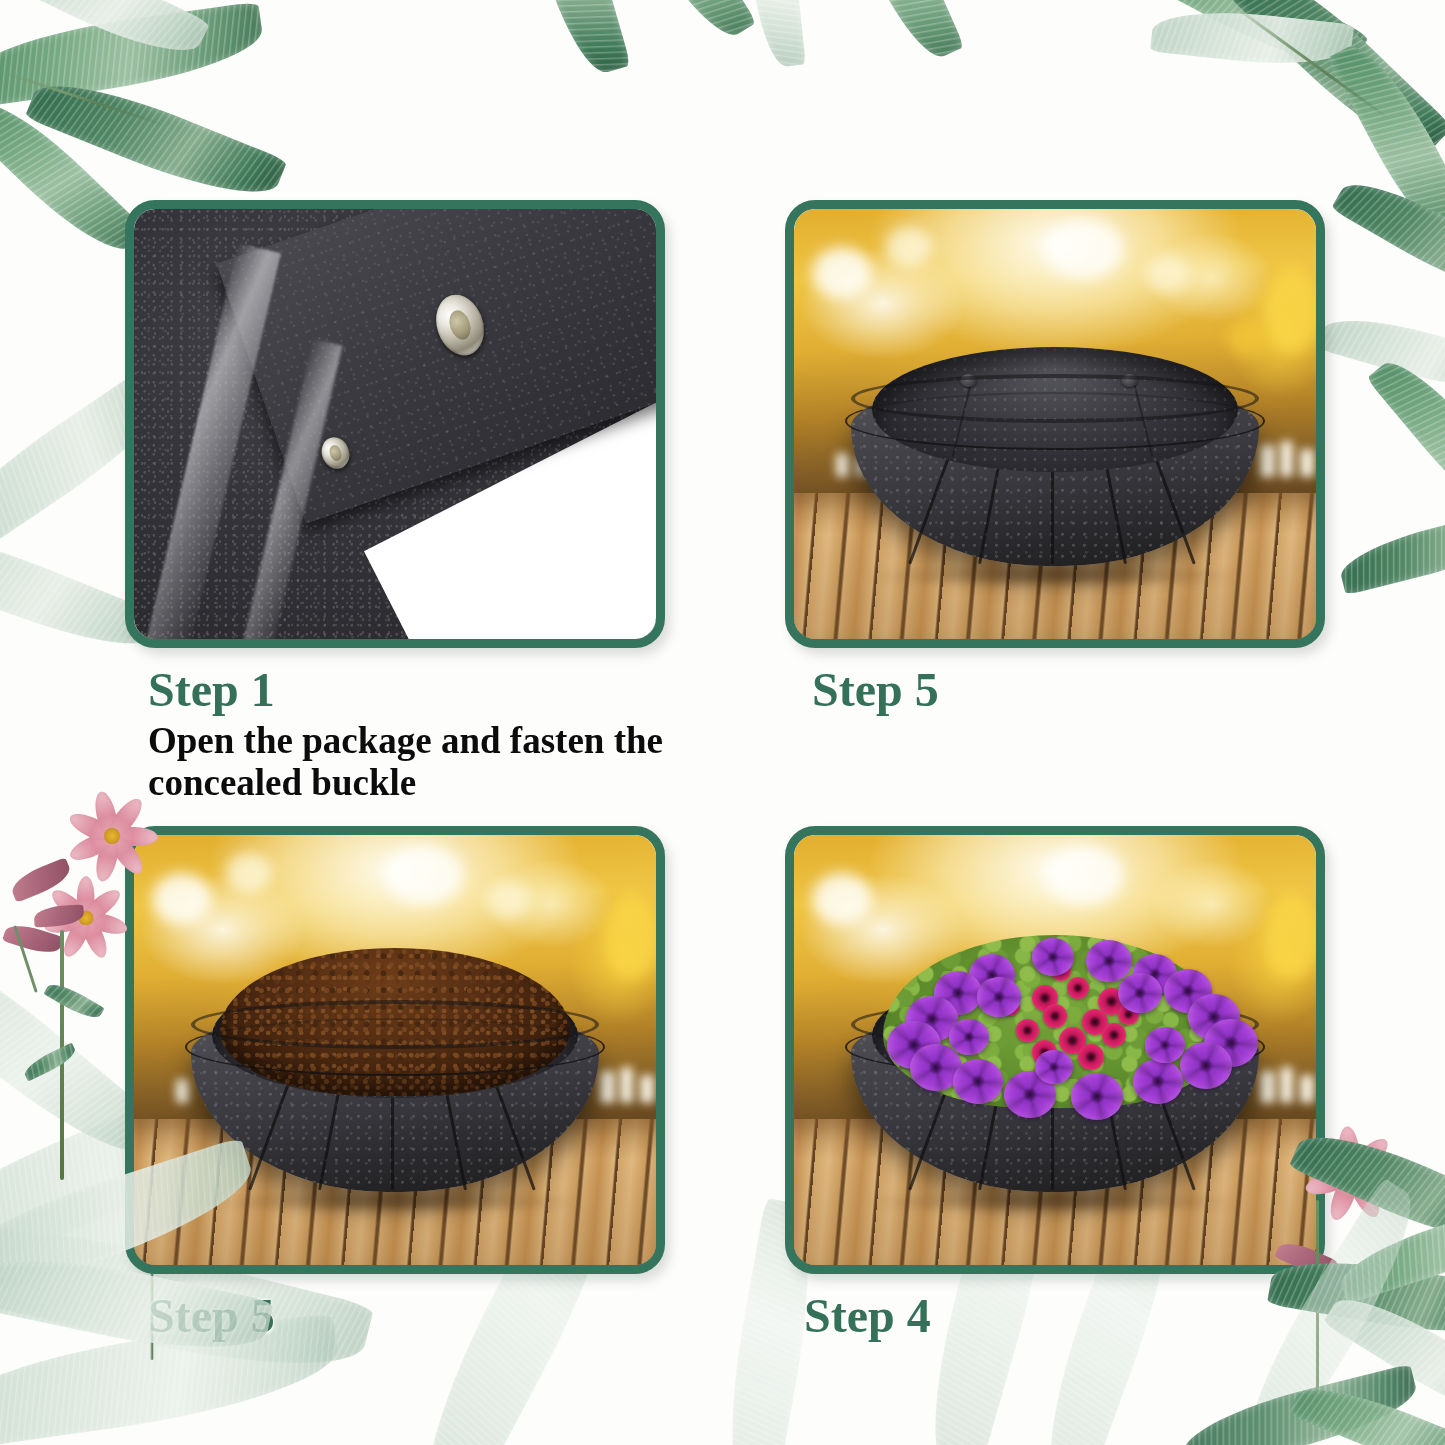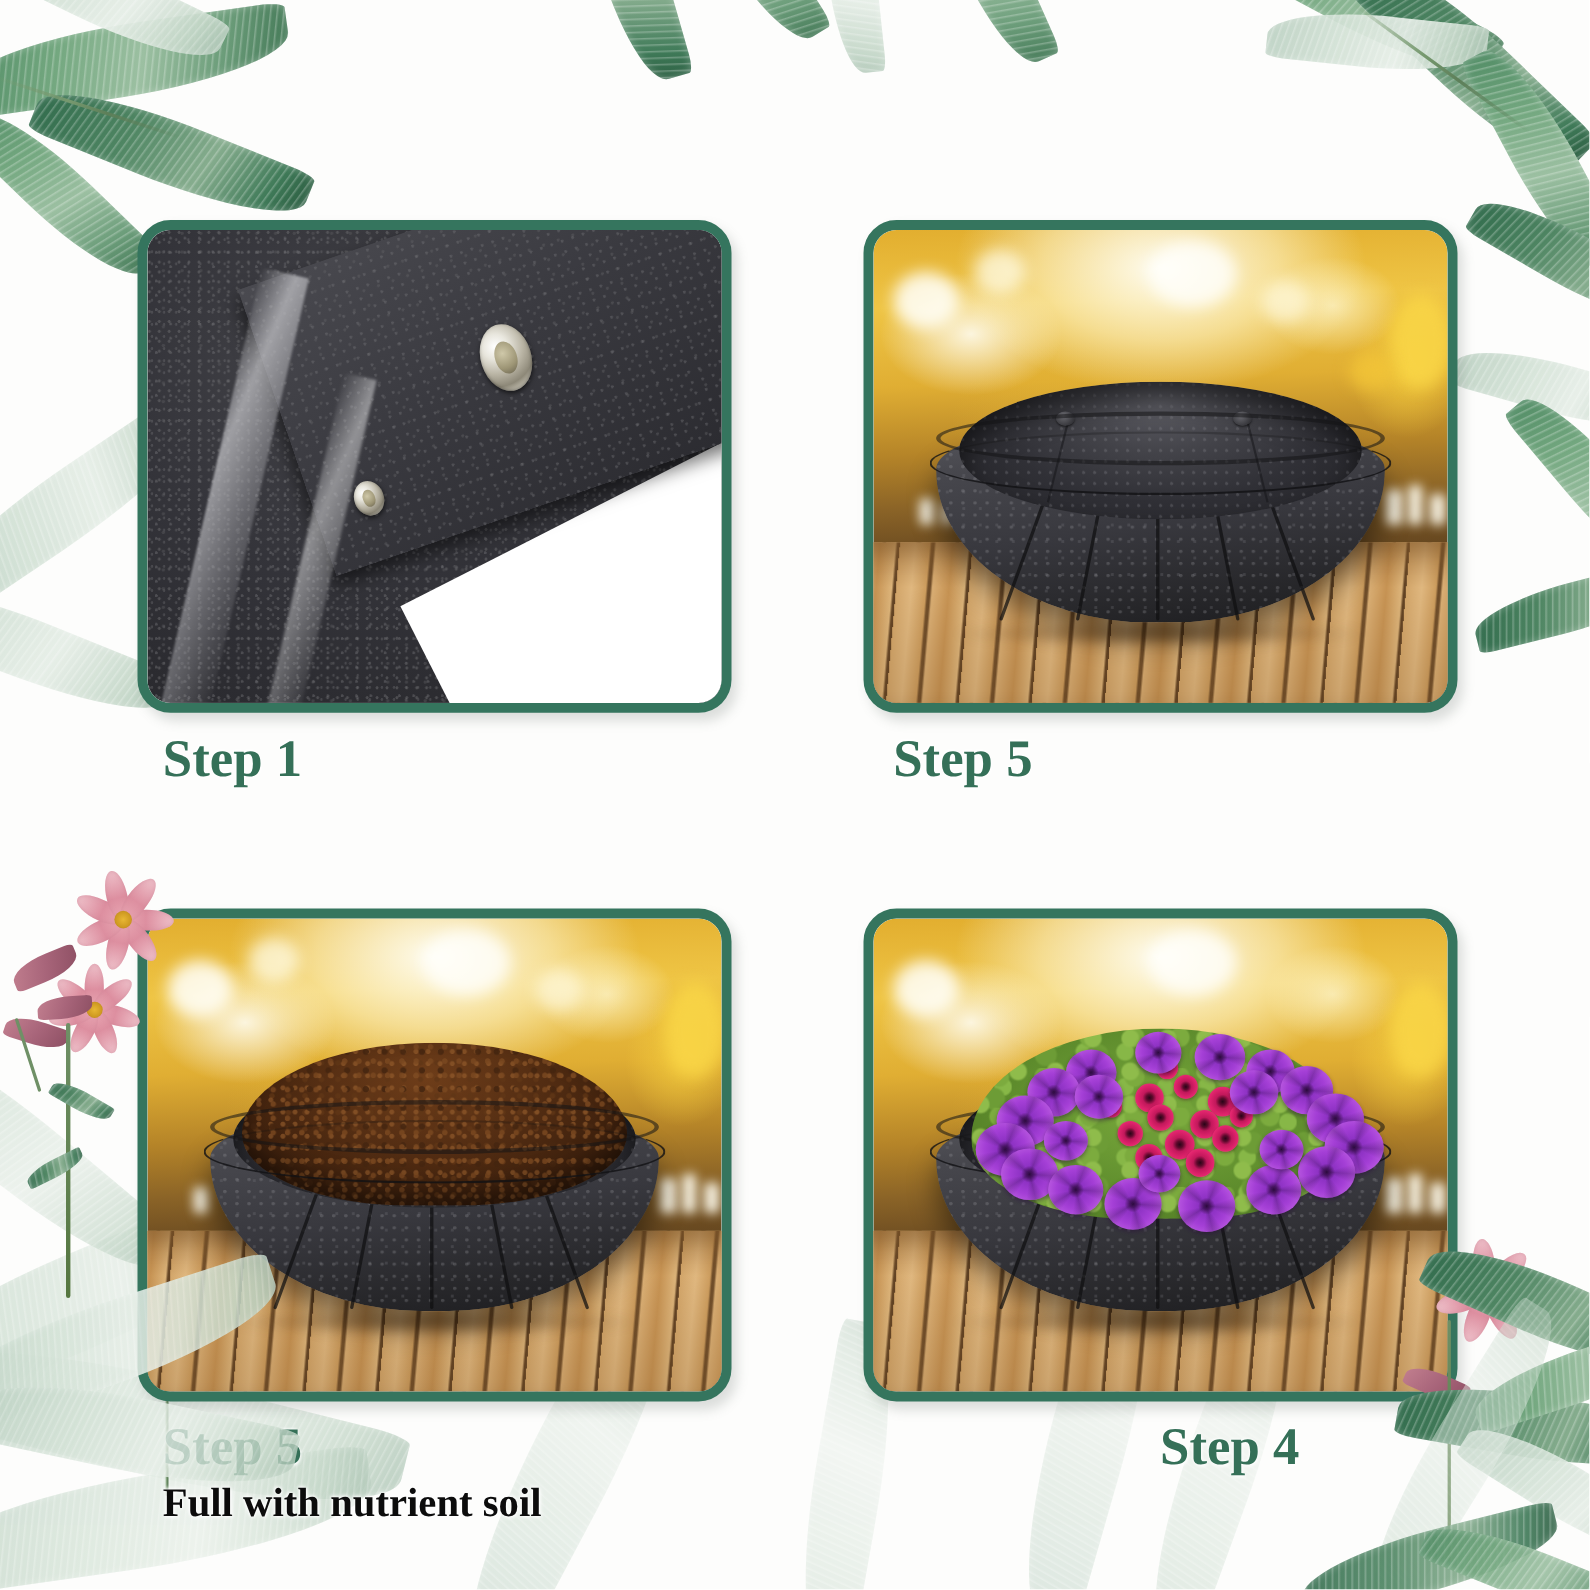--- a/index.html
+++ b/index.html
@@ -491,20 +491,21 @@
           <div class="felt-cut"></div>
           <div class="felt-flap"></div>
           <div class="felt-seam"></div>
           <div class="felt-seam2"></div>
           <div class="snap" style="left:303px; top:85px; width:46px; height:62px; transform:rotate(-18deg);"></div>
           <div class="snap" style="left:188px; top:228px; width:27px; height:32px; transform:rotate(-20deg);"></div>
         </div>
       </div>
       <div class="cap" style="left:148px; top:666px; width:560px;">
         <div class="step-label">Step 1</div>
+        <div class="step-desc">Open the package and fasten the concealed buckle</div>
       </div>
     </div>
 
     <div class="step-block">
       <div class="frame" style="left:785px; top:200px; width:540px; height:448px;">
         <div class="frame-inner">
           <div class="outdoor"></div>
           <div class="bokeh" style="left:18px; top:38px; width:60px; height:52px; background:rgba(255,255,250,.85);"></div>
           <div class="bokeh" style="left:92px; top:18px; width:46px; height:40px; background:rgba(255,253,236,.7);"></div>
           <div class="bokeh" style="left:250px; top:10px; width:80px; height:60px; background:rgba(255,255,252,.8);"></div>
@@ -572,21 +573,20 @@
             </div>
             <div class="cavity"></div>
             <div class="soil"></div>
             <div class="rim"></div>
             <div class="rim-wire"></div>
           </div>
         </div>
       </div>
       <div class="cap" style="left:148px; top:1292px; width:560px;">
         <div class="step-label">Step 5</div>
-        <div class="step-desc">Full with nutrient soil</div>
       </div>
     </div>
 
     <div class="step-block">
       <div class="frame" style="left:785px; top:826px; width:540px; height:448px;">
         <div class="frame-inner">
           <div class="outdoor"></div>
           <div class="bokeh" style="left:18px; top:38px; width:60px; height:52px; background:rgba(255,255,250,.85);"></div>
           <div class="bokeh" style="left:250px; top:10px; width:80px; height:60px; background:rgba(255,255,252,.8);"></div>
           <div class="bokeh" style="left:470px; top:58px; width:56px; height:86px; background:rgba(249,214,70,.85);"></div>
@@ -644,21 +644,21 @@
               <div class="petunia" style="left:54%; top:80%; width:52px; height:47px;"></div>
               <div class="petunia" style="left:30%; top:30%; width:44px; height:40px;"></div>
               <div class="petunia" style="left:66%; top:28%; width:44px; height:40px;"></div>
               <div class="petunia" style="left:23%; top:52%; width:40px; height:36px;"></div>
               <div class="petunia" style="left:73%; top:56%; width:40px; height:36px;"></div>
               <div class="petunia" style="left:45%; top:68%; width:38px; height:34px;"></div>
             </div>
           </div>
         </div>
       </div>
-      <div class="cap" style="left:828px; top:1292px; width:580px;text-align:center;">
+      <div class="cap" style="left:804px; top:1292px; width:580px;">
         <div class="step-label">Step 4</div>
       </div>
     </div>
 
   </div>
 
   <div class="deco-layer front">
 
     <div class="lily" style="left:66px; top:790px;">
       <div class="pet" style="transform:rotate(0deg);"></div>

